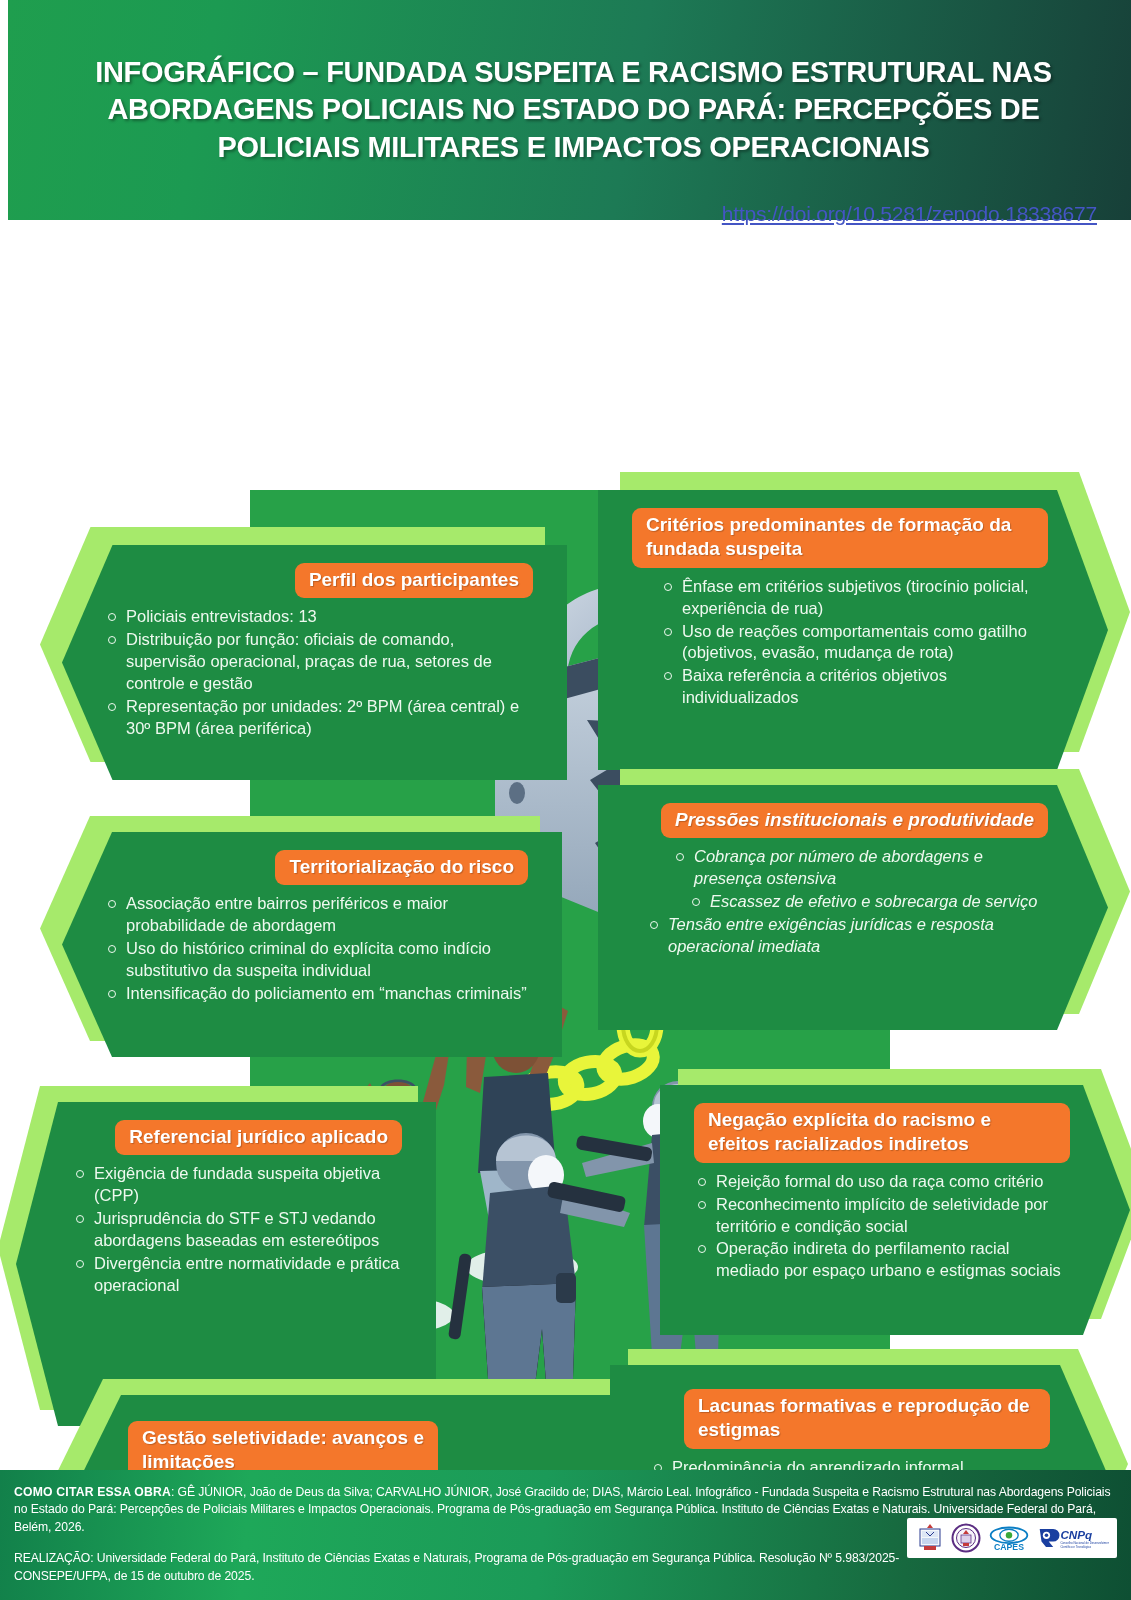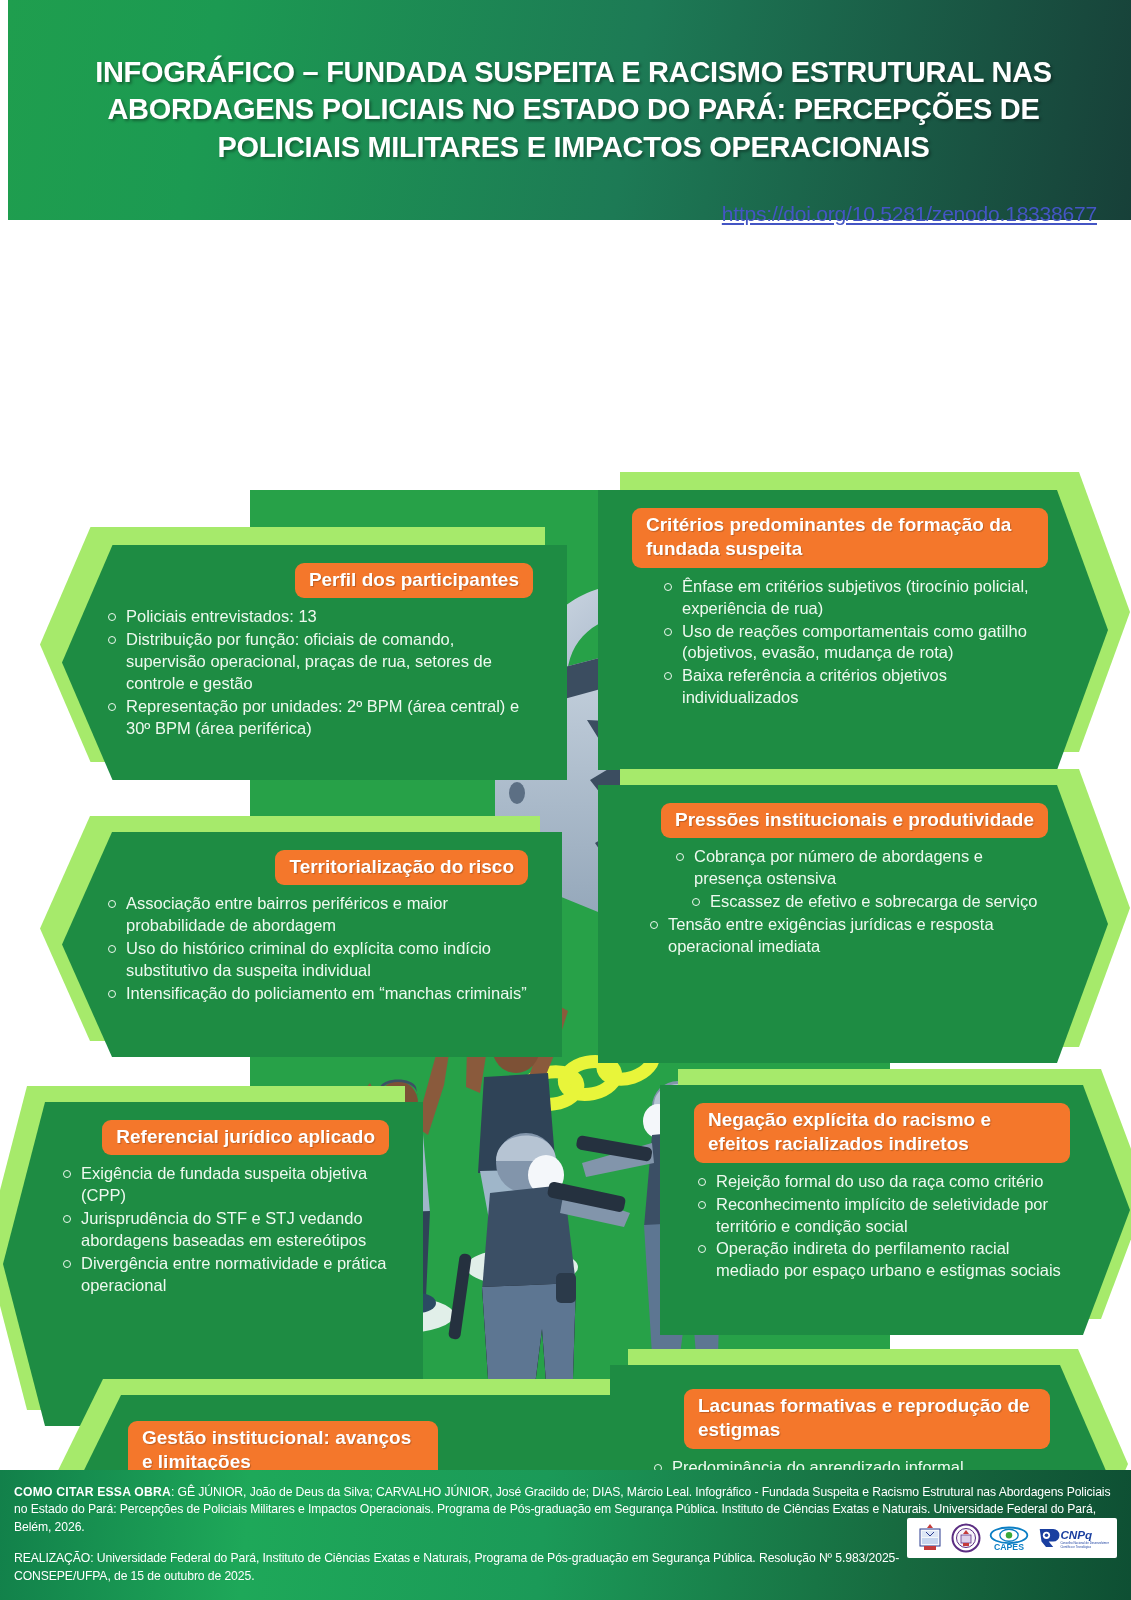--- a/index.html
+++ b/index.html
@@ -91,24 +91,24 @@
   
   #p1-wrap { left:62px;  top:305px;  width:505px; height:235px; }
   #p1-wrap .panel-shadow { transform: translate(-22px,-18px); }
 
   #p2-wrap { left:598px; top:250px;  width:510px; height:280px; }
   #p2-wrap .panel-shadow { transform: translate(22px,-18px); }
 
   #p3-wrap { left:62px;  top:592px;  width:500px; height:225px; }
   #p3-wrap .panel-shadow { transform: translate(-22px,-16px); }
 
-  #p4-wrap { left:598px; top:545px;  width:510px; height:278px; }
+  #p4-wrap { left:598px; top:545px;  width:510px; height:245px;font-style:italic; }
   #p4-wrap .panel-shadow { transform: translate(22px,-16px); }
 
-  #p5-wrap { left:3px;  top:862px;  width:420px; height:324px; }
+  #p5-wrap { left:16px;  top:862px;  width:420px; height:324px; }
   #p5-wrap .panel-shadow { transform: translate(-18px,-16px); }
 
   #p6-wrap { left:660px; top:845px;  width:470px; height:250px; }
   #p6-wrap .panel-shadow { transform: translate(18px,-16px); }
 
   #p7-wrap { left:62px;  top:1155px; width:590px; height:240px; }
   #p7-wrap .panel-shadow { transform: translate(-18px,-16px); }
 
   #p8-wrap { left:610px; top:1125px; width:500px; height:230px; }
   #p8-wrap .panel-shadow { transform: translate(18px,-16px); }
@@ -357,21 +357,21 @@
           </ul>
         </div>
       </div>
     </div>
 
     <div class="panel-wrap panel-left" id="p7-wrap">
       <div class="panel-shadow clip-left"></div>
       <div class="panel clip-left">
         <div class="panel-inner" style="padding-top:26px">
           <div class="badge-wrap badge-center" style="padding-right:180px">
-            <span class="badge">Gestão institucional: avanços e limitações</span>
+            <span class="badge">Gestão seletividade: avanços e limitações</span>
           </div>
           <ul class="bullets" style="margin-left:-22px;margin-top:14px">
             <li>Existência de sistemas de registro (BAPM Digital)</li>
             <li>Ausência de auditorias qualitativas sobre fundada suspeita</li>
             <li>Atuação reativa da correição</li>
             <li>Inexistência de programas específicos de prevenção ao perfilamento racial</li>
           </ul>
         </div>
       </div>
     </div>

